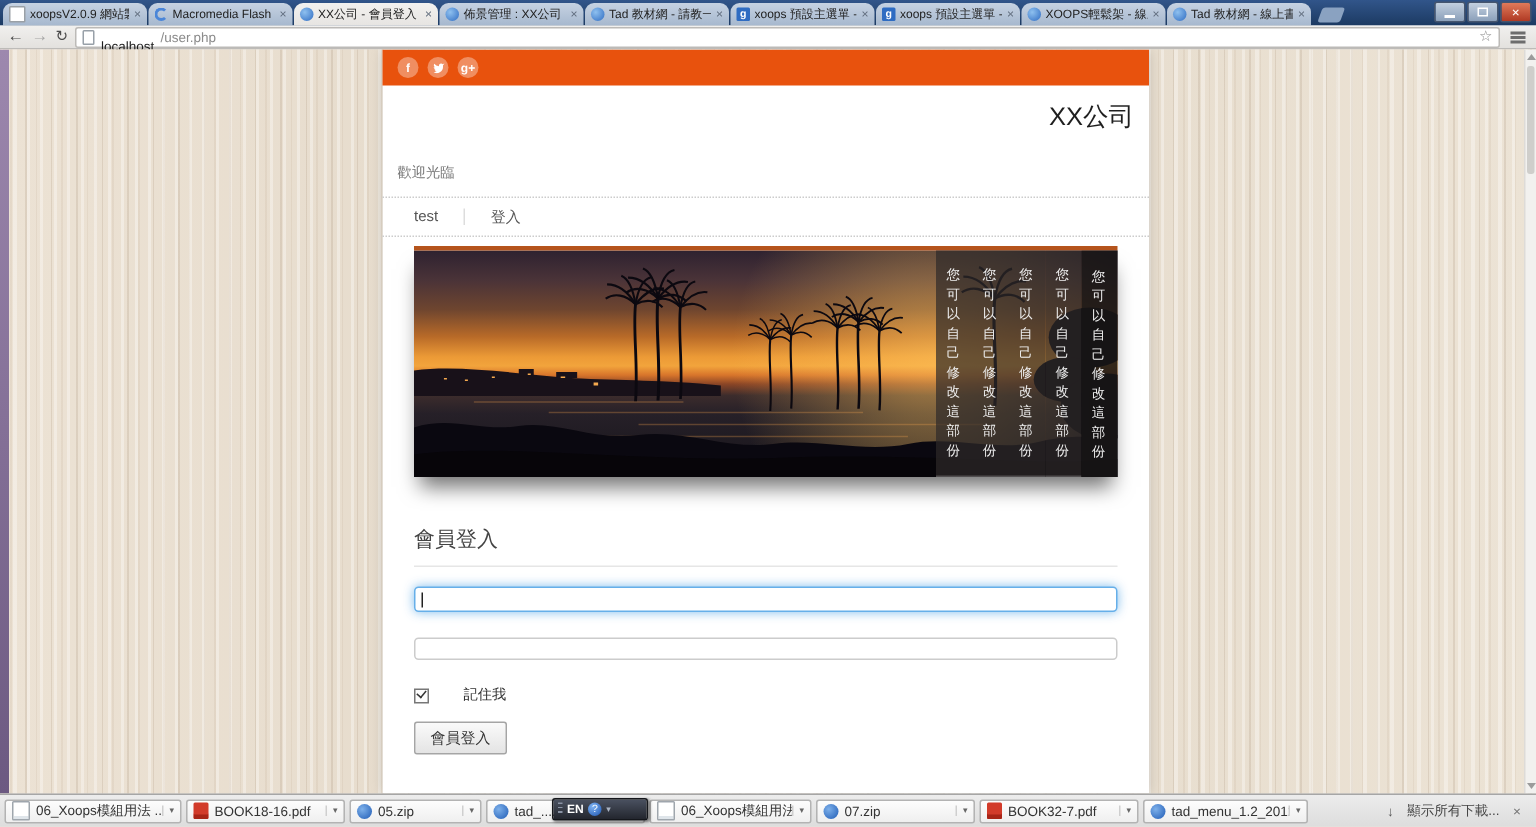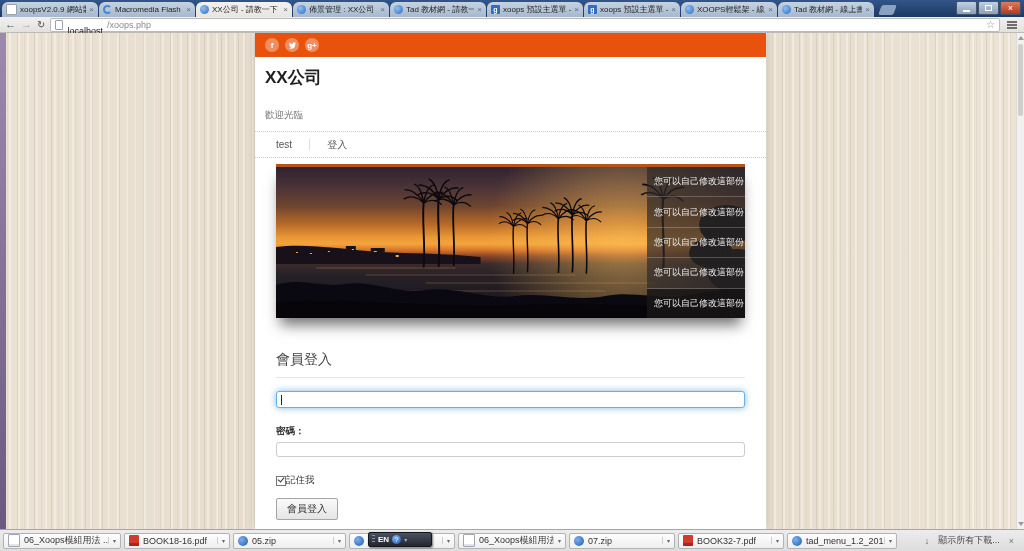--- a/index.html
+++ b/index.html
@@ -64,49 +64,49 @@
   
   .pagecol{position:absolute;left:255px;top:0;width:511px;height:100%;background:#fff;
     box-shadow:0 0 8px rgba(0,0,0,.18);}
   .topbar{height:24px;background:#e8520d;display:flex;align-items:center;padding:0 10px;position:relative;}
   .social{display:flex;gap:6px;position:relative;z-index:2;}
   .soc{width:14px;height:14px;border-radius:50%;background:rgba(255,255,255,.35);color:#fff;
     font-size:8px;font-weight:bold;display:flex;align-items:center;justify-content:center;}
   .topbar-msg{position:absolute;left:0;right:0;text-align:center;color:#fff;font-size:10px;}
 
   .sitehead{padding:9px 10px 0;}
-  .site-title{font-size:17px;font-weight:bold;color:#1f1f1f;}
+  .site-title{font-size:17px;font-weight:normal;color:#1f1f1f;text-align:right;}
   .site-sub{font-size:9.5px;color:#767676;margin-top:20px;padding-bottom:9px;}
   .mainnav{border-top:1px dotted #ccc;border-bottom:1px dotted #ccc;height:25px;
     display:flex;align-items:center;font-size:10px;color:#555;}
   .nav-item{padding:0 17px;}
   .nav-item:first-child{border-right:1px solid #ddd;padding-left:21px;}
 
   .hero-wrap{padding:6px 21px 0;}
   .hero{position:relative;height:151px;border-top:3px solid #b5541c;
     box-shadow:0 11px 13px -4px rgba(0,0,0,.55);
     background:
       radial-gradient(circle at 74% 47%, rgba(255,196,92,.55), rgba(255,196,92,0) 38%),
       linear-gradient(180deg,#2e2230 0%,#4a3338 13%,#6e452f 26%,#b86a28 38%,#ec9a36 47%,
         #f2a43c 51%,#d8752b 55%,#8a4526 59%,#3c2c2c 64%,#262028 72%,#17141a 100%);}
   .hero svg{position:absolute;left:0;top:0;width:100%;height:100%;display:block;}
-  .hero-menu{position:absolute;top:0;right:0;bottom:0;width:98px;display:flex;flex-direction:column;}
+  .hero-menu{position:absolute;top:0;right:0;bottom:0;width:121px;display:flex;flex-direction:row;}
   .hm-item{flex:1;background:rgba(45,42,42,.70);border-bottom:1px solid rgba(255,255,255,.22);
     color:#eee;font-size:9px;display:flex;align-items:center;padding-left:7px;}
   .hm-item:last-child{background:rgba(24,22,22,.88);border-bottom:none;}
 
   .login{padding:33px 21px 0;}
   .login-h{font-size:14px;color:#444;padding-bottom:8px;border-bottom:1px solid #e6e6e6;margin-bottom:13px;}
   .fld-label{font-size:9.5px;color:#333;font-weight:bold;margin-bottom:4px;}
   .inp{width:100%;box-sizing:border-box;height:17px;border:1px solid #ccc;border-radius:3px;background:#fff;position:relative;}
   .inp.focus{border-color:#66afe9;box-shadow:0 0 7px rgba(102,175,233,.85);}
   .inp .caret{position:absolute;left:4px;top:3px;width:1px;height:10px;background:#222;}
   .grp2{margin-top:17px;}
   .inp.pw{height:15px;}
-  .remember{margin-top:17px;display:flex;align-items:center;gap:0;font-size:9.5px;color:#333;}
+  .remember{margin-top:17px;display:flex;align-items:center;gap:23px;font-size:9.5px;color:#333;}
   .cbox{width:8px;height:8px;border:1px solid #777;background:#fdfdfd;position:relative;flex:none;}
   .cbox .tick{position:absolute;left:1px;top:0px;width:5px;height:3px;
     border-left:1.5px solid #333;border-bottom:1.5px solid #333;transform:rotate(-50deg);}
   .login-btn{margin-top:11px;display:inline-block;font-size:10px;color:#333;
     background:linear-gradient(#fafafa,#e4e4e4);border:1px solid #a5a5a5;border-radius:2px;padding:3px 10px;}
 
   
   .scrollbar{position:absolute;right:0;top:0;width:8px;height:100%;background:#f2f1ef;border-left:1px solid #dddbd8;box-sizing:border-box;}
   .sb-arrow{position:absolute;left:1px;width:0;height:0;border-left:3px solid transparent;border-right:3px solid transparent;}
   .sb-up{top:3px;border-bottom:4px solid #9b9b9b;}
@@ -151,21 +151,21 @@
       <span class="title">xoopsV2.0.9 網站製作教...</span>
       <span class="tclose">×</span>
     </div>
     <div class="tab">
       <span class="favicon fav-flash"></span>
       <span class="title">Macromedia Flash (SWF...</span>
       <span class="tclose">×</span>
     </div>
     <div class="tab active">
       <span class="favicon fav-globe"></span>
-      <span class="title">XX公司 - 請教一下</span>
+      <span class="title">XX公司 - 會員登入</span>
       <span class="tclose">×</span>
     </div>
     <div class="tab">
       <span class="favicon fav-globe"></span>
       <span class="title">佈景管理 : XX公司</span>
       <span class="tclose">×</span>
     </div>
     <div class="tab">
       <span class="favicon fav-globe"></span>
       <span class="title">Tad 教材網 - 請教一下...</span>
@@ -205,21 +205,21 @@
     </div>
   </div>
 
   <div class="toolbar">
     <span class="navbtn">←</span>
     <span class="navbtn fwd">→</span>
     <span class="reloadbtn">↻</span>
     <div class="omnibox">
       <span class="page-ico"></span>
       <span class="url-host">localhost</span>
-        <span class="url-path">/xoops.php</span>
+        <span class="url-path">/user.php</span>
       <span class="starbtn">☆</span>
     </div>
     <div class="menubtn">
         <i></i>
         <i></i>
         <i></i>
       </div>
   </div>
 
 
@@ -312,21 +312,20 @@
       </div>
 
       <div class="login">
         <div class="login-h">會員登入</div>
 
         <div class="inp focus">
           <span class="caret"></span>
         </div>
 
         <div class="grp2">
-          <div class="fld-label">密碼：</div>
           <div class="inp pw"></div>
         </div>
 
         <div class="remember">
           <span class="cbox">
               <span class="tick"></span>
             </span>
           <span>記住我</span>
         </div>
 
@@ -348,21 +347,21 @@
     <div class="dl-item" style="width:118px">
       <span class="ficon f-doc"></span>
       <span class="nm">06_Xoops模組用法 ....doc</span>
       <span class="dl-caret">▾</span>
     </div>
     <div class="dl-item" style="width:106px">
       <span class="ficon f-pdf"></span>
       <span class="nm">BOOK18-16.pdf</span>
       <span class="dl-caret">▾</span>
     </div>
-    <div class="dl-item" style="width:113px">
+    <div class="dl-item" style="width:88px">
       <span class="ficon f-zip"></span>
       <span class="nm">05.zip</span>
       <span class="dl-caret">▾</span>
     </div>
     <div class="dl-item" style="width:106px">
       <span class="ficon f-zip"></span>
       <span class="nm">tad_....zip</span>
       <span class="dl-caret">▾</span>
     </div>
     <div class="dl-item" style="width:108px">

